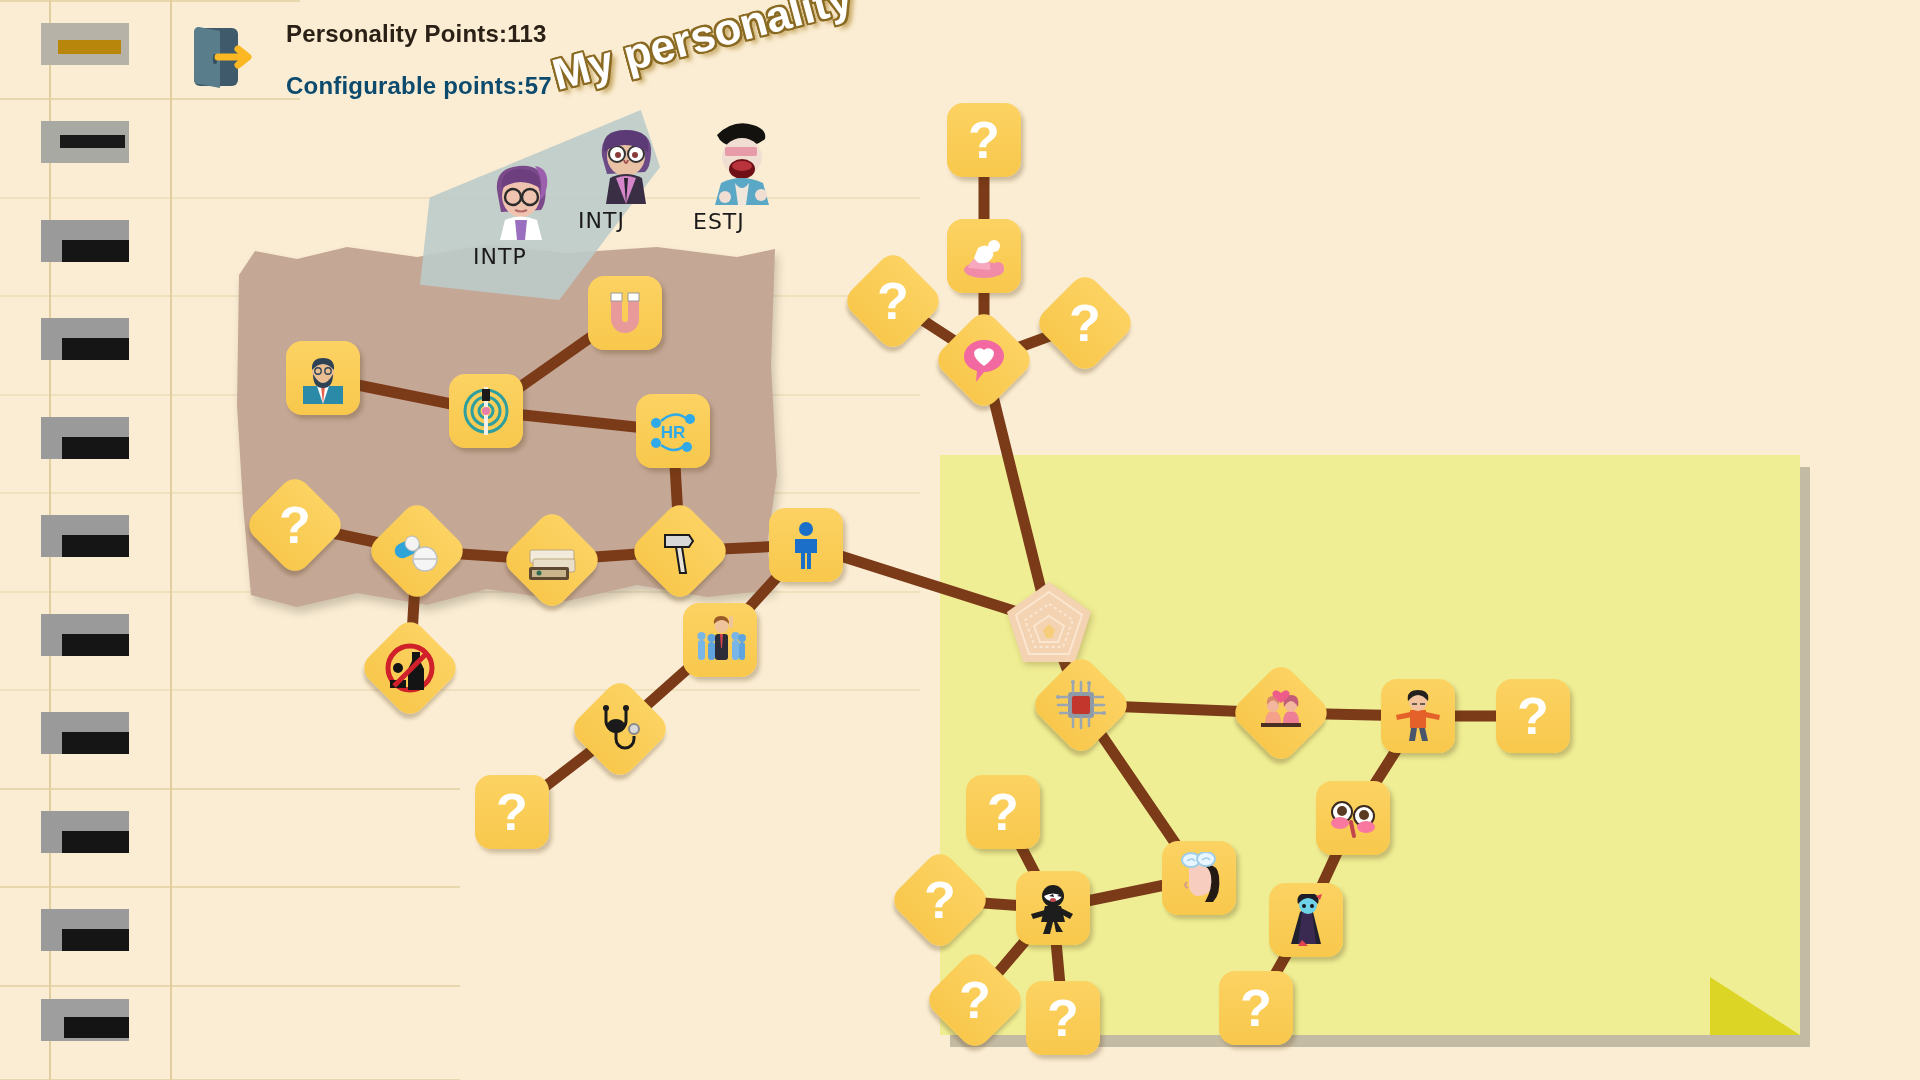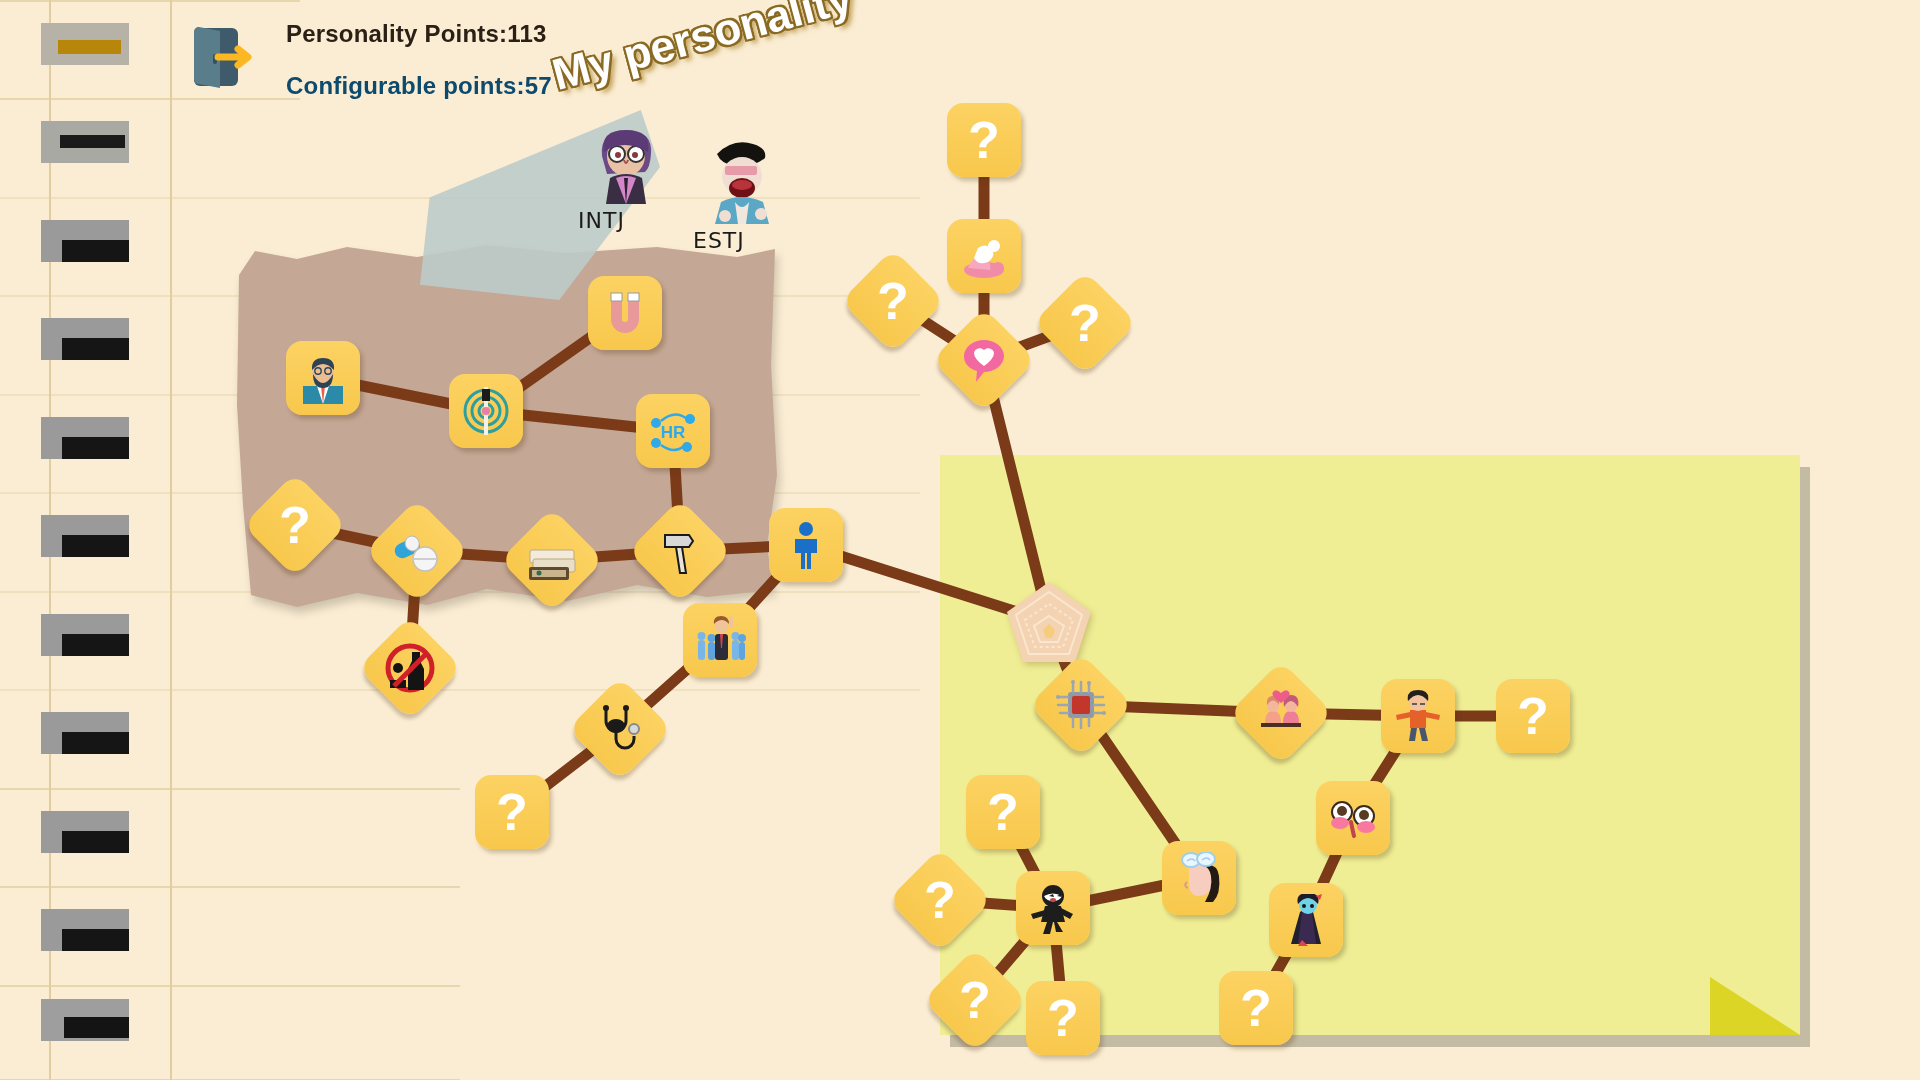--- a/index.html
+++ b/index.html
@@ -193,41 +193,58 @@
              L6,260 L0,160 Z" fill="#C4A795"></path>
   </svg>
   <div class="blue-patch" style="clip-path:polygon(4% 46%,92% 0%,100% 30%,58% 100%,0% 92%);"></div>
 
   <div class="sticky">
     <div class="sticky-fold"></div>
   </div>
 
   <div class="title">My personality</div>
 
+  <div class="mbti" style="left:473px;top:148px;">
+    <div class="face">
+      <svg width="92" height="92" viewBox="0 0 92 92">
+        <path d="M22 42 q-2-22 22-24 q24-2 26 20 q2 16-4 24 l-40 2 z" fill="#7A4A8A"></path>
+        <path d="M60 18 q14 2 12 20 q-2 12-8 14 q6-18-4-34z" fill="#9B5FAE"></path>
+        <ellipse cx="46" cy="48" rx="19" ry="21" fill="#EFC3B0"></ellipse>
+        <path d="M27 40 q18-12 38 0 q2-18-19-19 q-21 1-19 19z" fill="#6E3F7E"></path>
+        <circle cx="38" cy="49" r="8" fill="none" stroke="#2b2b2b" stroke-width="2.4"></circle>
+        <circle cx="55" cy="49" r="8" fill="none" stroke="#2b2b2b" stroke-width="2.4"></circle>
+        <path d="M46 49 h1" stroke="#2b2b2b" stroke-width="2.4"></path>
+        <path d="M40 62 q6 3 12 0" stroke="#b06a6a" stroke-width="2" fill="none"></path>
+        <path d="M30 72 q16-7 32 0 l5 20 h-42z" fill="#ffffff"></path>
+        <path d="M40 72 h12 l-2 20 h-8z" fill="#9B6FC0"></path>
+      </svg>
+    </div>
+    <div class="lbl">INTP</div>
+  </div>
 
   <div class="mbti" style="left:578px;top:112px;">
     <div class="face">
       <svg width="92" height="92" viewBox="0 0 92 92">
         <path d="M22 44 q-3-24 24-25 q27-1 25 23 q-1 14-6 18 l-38 2z" fill="#6B4A85"></path>
         <ellipse cx="46" cy="44" rx="19" ry="20" fill="#E9C2A6"></ellipse>
         <circle cx="37" cy="42" r="8" fill="#fff" stroke="#333" stroke-width="2"></circle>
         <circle cx="56" cy="42" r="8" fill="#fff" stroke="#333" stroke-width="2"></circle>
         <circle cx="38" cy="43" r="3" fill="#8b3a3a"></circle>
         <circle cx="55" cy="43" r="3" fill="#8b3a3a"></circle>
         <path d="M44 48 q2 6 4 0" stroke="#a05050" stroke-width="2" fill="none"></path>
         <path d="M24 40 q20-14 44 0 q4-22-22-22 q-26 0-22 22z" fill="#5B3A75"></path>
         <path d="M30 66 q16-8 32 0 l4 26 h-40z" fill="#3A2E45"></path>
         <path d="M36 66 l10 26 l10-26 q-10-4-20 0z" fill="#D486C8"></path>
         <path d="M44 66 h4 l-2 26 z" fill="#2A2230"></path>
       </svg>
     </div>
     <div class="lbl">INTJ</div>
   </div>
 
-  <div class="mbti" style="left:693px;top:132px;">
+  <div class="mbti" style="left:693px;top:113px;">
     <div class="face">
       <svg width="92" height="92" viewBox="0 0 92 92">
         <path d="M22 22 q16-16 36-10 q14 4 12 14 q-12 10-30 8 q-14-2-18-12z" fill="#14120F"></path>
         <ellipse cx="47" cy="44" rx="20" ry="19" fill="#F0DED2"></ellipse>
         <rect x="30" y="34" width="32" height="9" rx="2" fill="#E79AA8"></rect>
         <ellipse cx="47" cy="56" rx="13" ry="10" fill="#6E1016"></ellipse>
         <ellipse cx="47" cy="53" rx="10" ry="5" fill="#B8333C"></ellipse>
         <path d="M26 70 q20-10 42 0 l6 22 h-54z" fill="#5BA8C6"></path>
         <path d="M40 70 q7 10 14 0 l-3 22 h-8z" fill="#EFE6DC"></path>
         <circle cx="30" cy="84" r="6" fill="#F0DED2"></circle>

